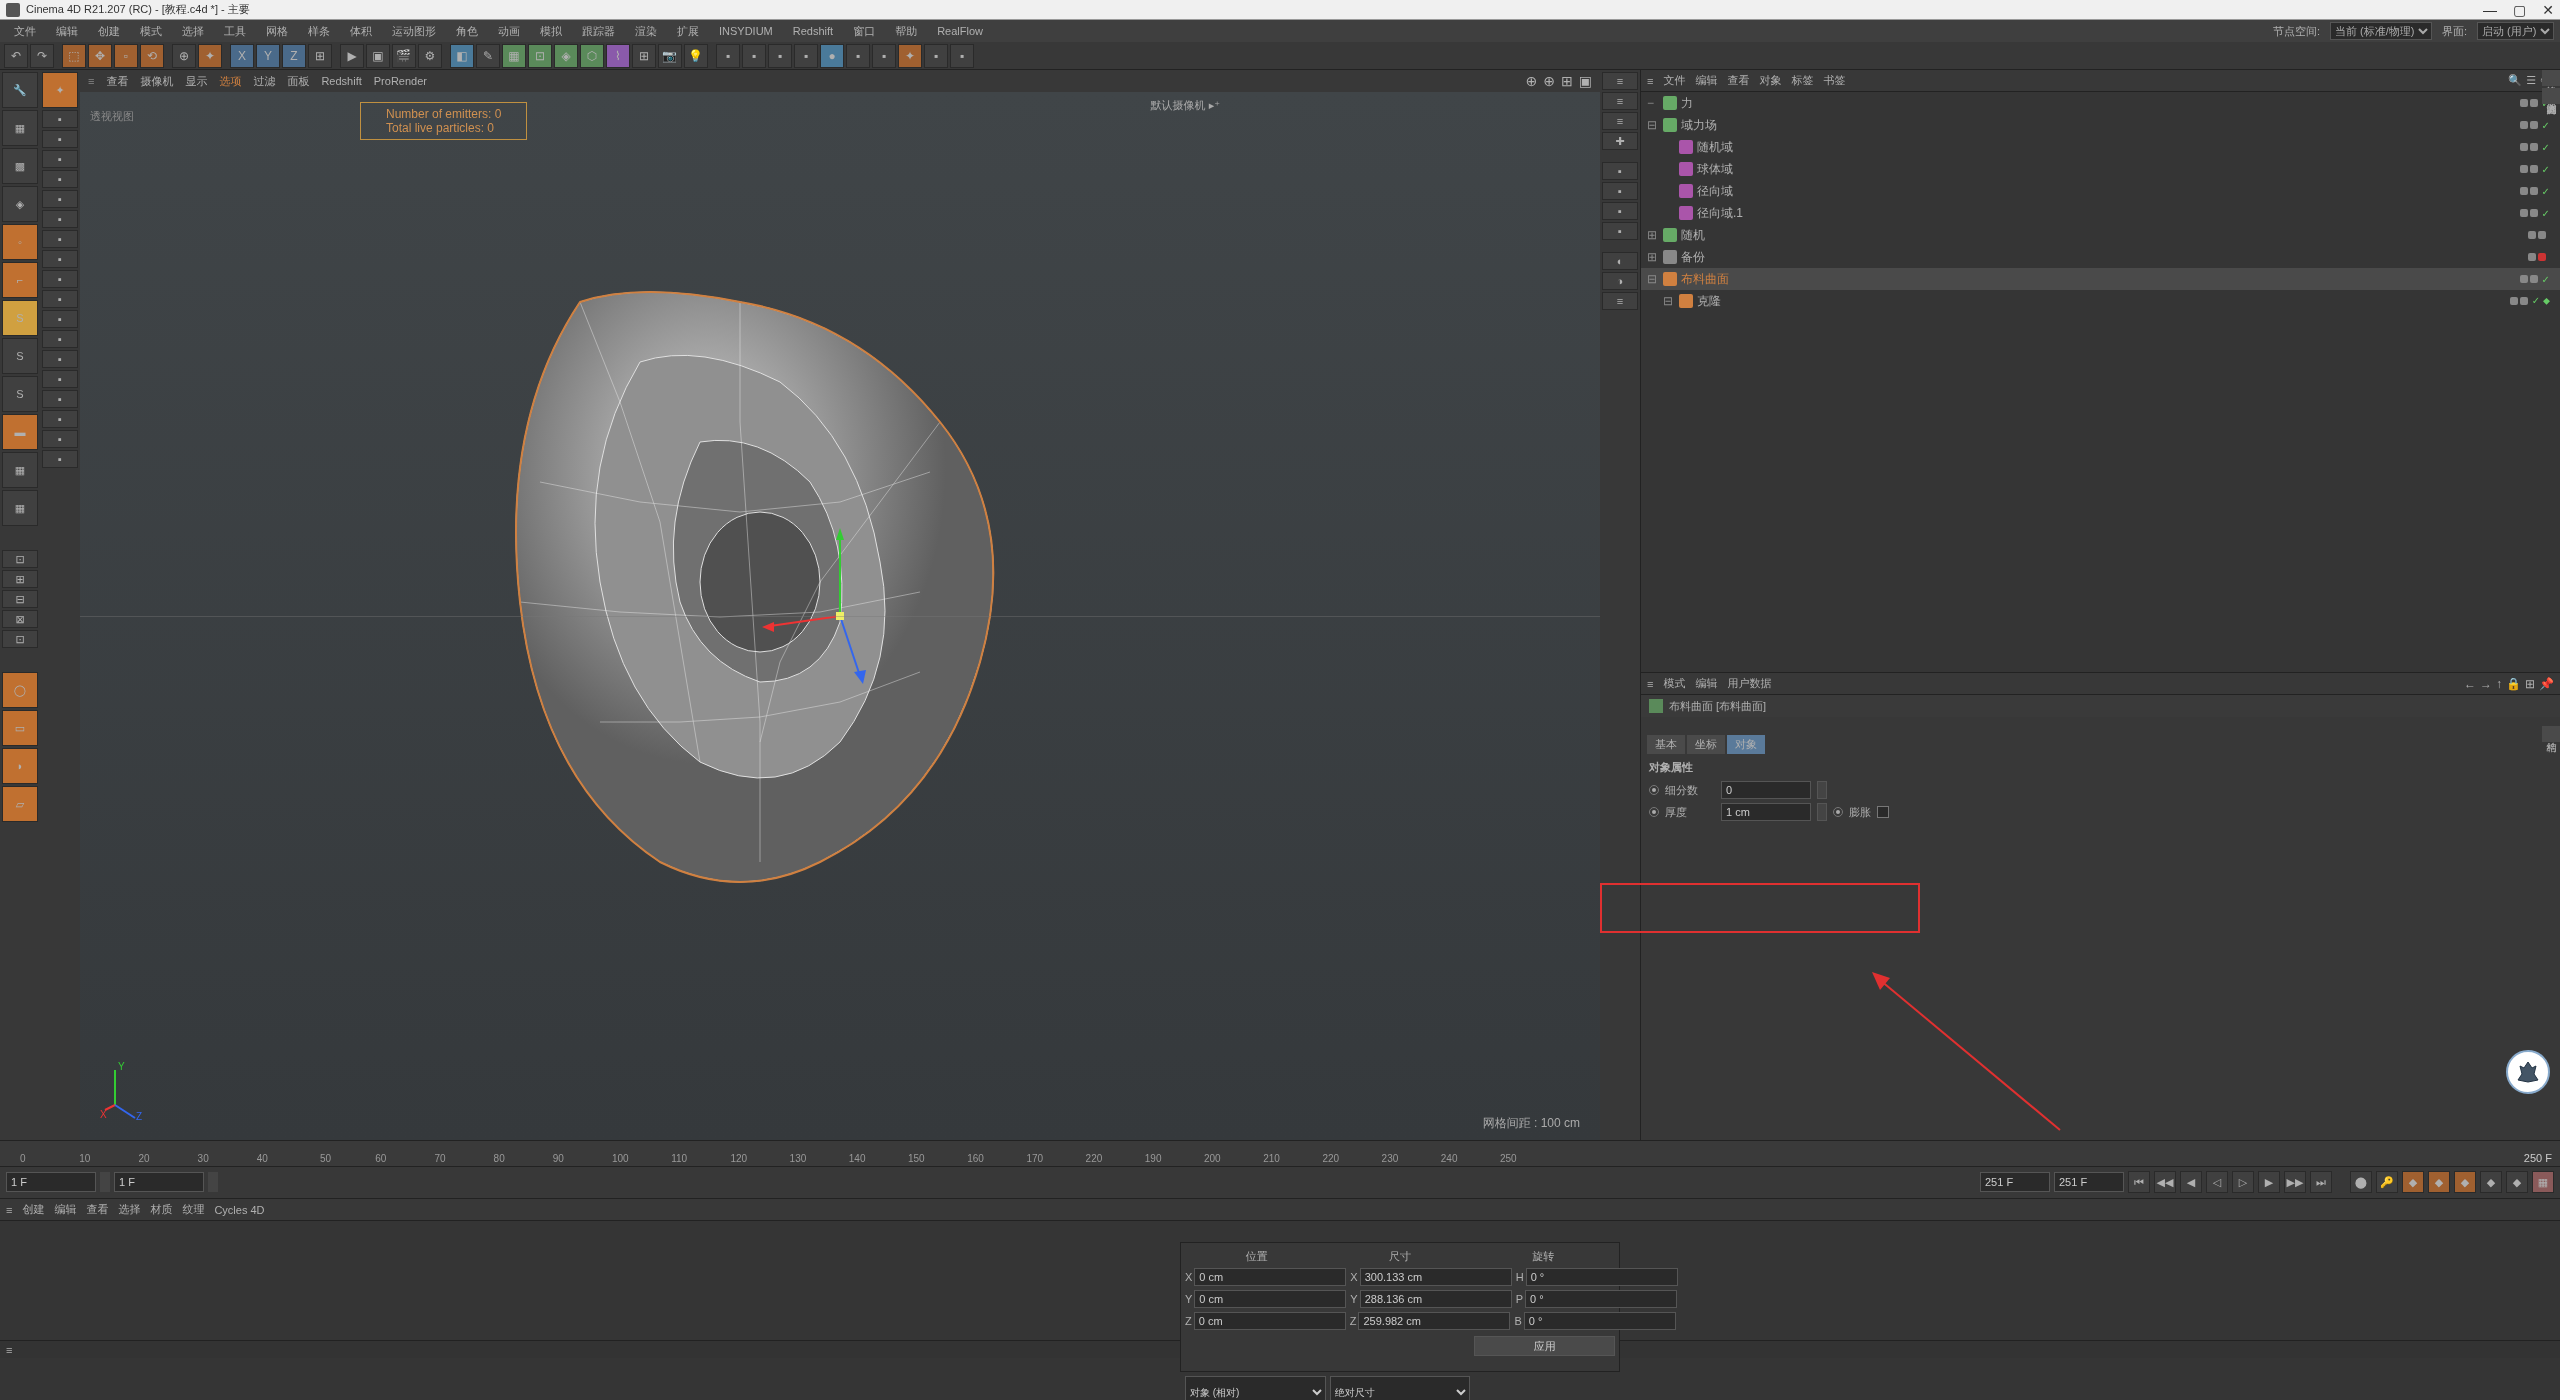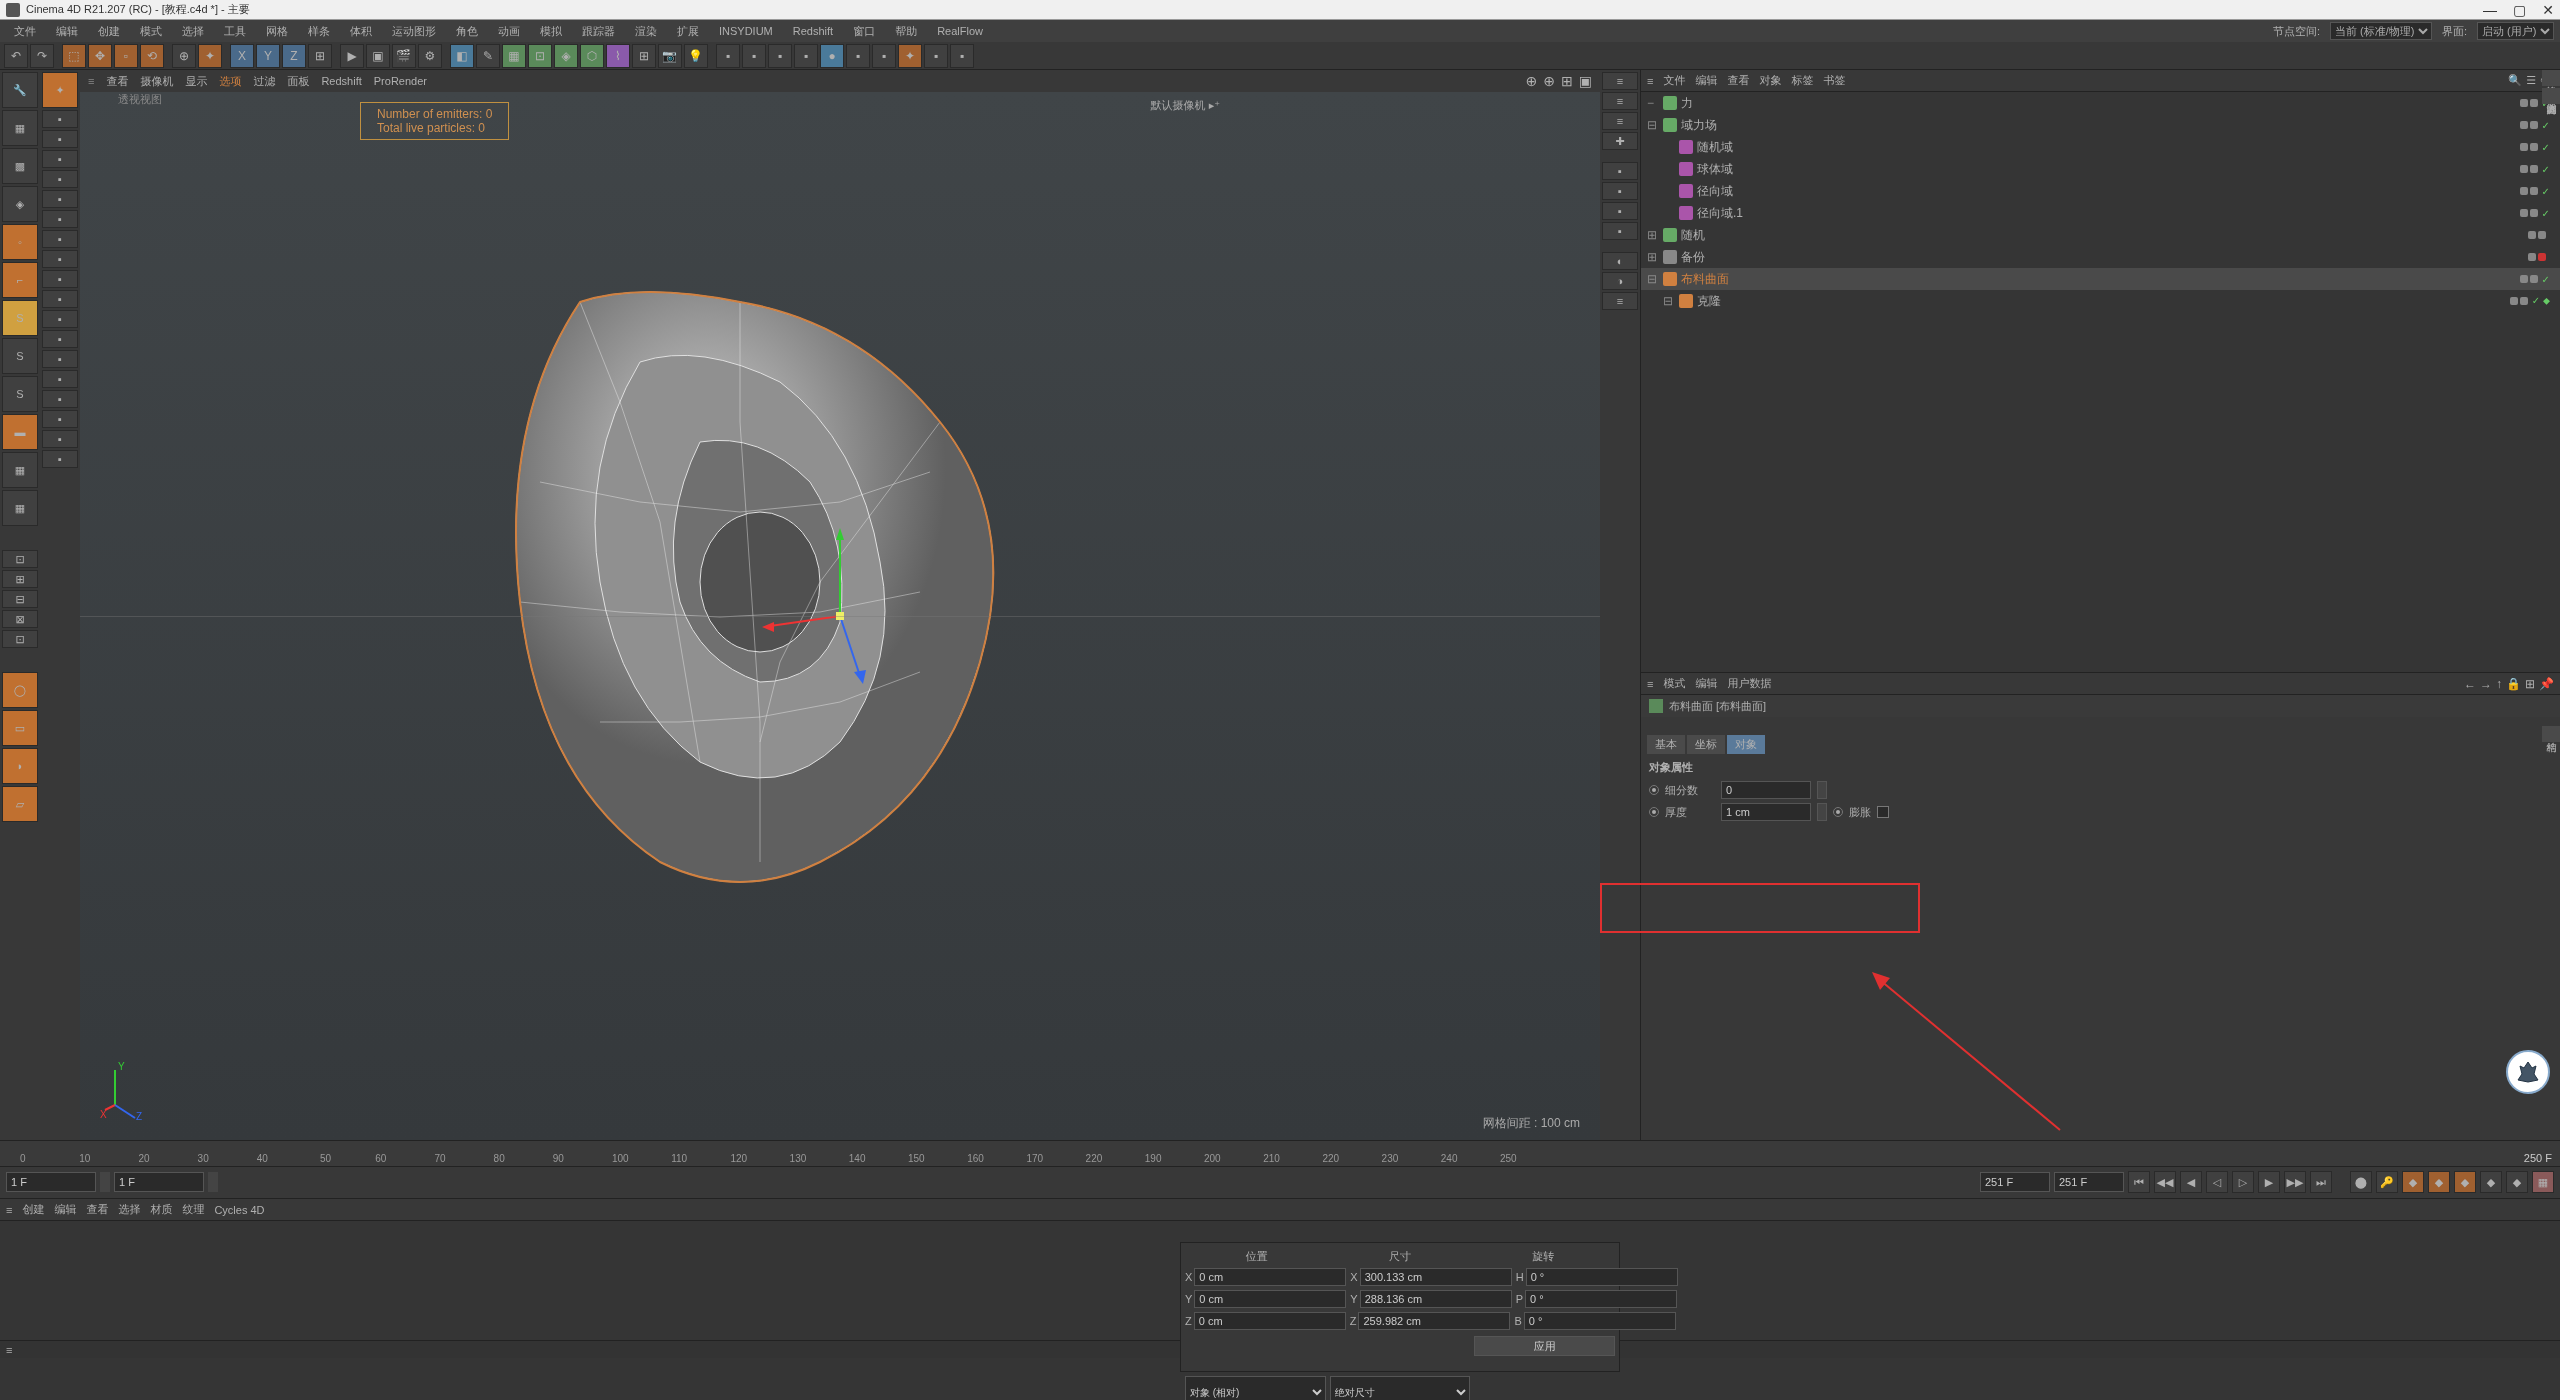--- a/index.html
+++ b/index.html
@@ -21,22 +21,22 @@
 .left-tools .col { width:40px; display:flex; flex-direction:column; gap:2px; padding:2px; }
 .ltbtn { width:36px; height:36px; background:#404040; border:1px solid #2a2a2a; display:flex; align-items:center; justify-content:center; cursor:pointer; }
 .ltbtn.small { height:18px; }
 .ltbtn.orange { background:#c07030; }
 .viewport-area { flex:1; display:flex; flex-direction:column; background:#2a2a2a; position:relative; }
 .vp-menubar { height:22px; background:#383838; display:flex; align-items:center; padding:0 8px; gap:12px; }
 .vp-menubar .vm { cursor:pointer; }
 .vp-menubar .vm.orange { color:#d08040; }
 .vp-menubar .vcontrols { margin-left:auto; display:flex; gap:6px; font-size:14px; }
 .viewport { flex:1; background:linear-gradient(180deg,#404548 0%,#35393c 100%); position:relative; overflow:hidden; }
-.viewport .label-tl { position:absolute; top:0; left:10px; color:#888;margin-left:28px; }
-.viewport .emitter-box { position:absolute; top:10px; left:280px; border:1px solid #c09040; padding:4px 16px; color:#d09050; font-size:12px; }
+.viewport .label-tl { position:absolute; top:17px; left:10px; color:#888; }
+.viewport .emitter-box { position:absolute; top:10px; left:280px; border:1px solid #c09040; padding:4px 25px; color:#d09050; font-size:12px; }
 .viewport .cam-label { position:absolute; top:6px; right:380px; color:#aaa; }
 .viewport .grid-label { position:absolute; bottom:8px; right:20px; color:#aaa; font-size:12px; }
 .viewport .axis-gizmo { position:absolute; bottom:20px; left:20px; width:60px; height:60px; }
 .viewport .center-axis { position:absolute; top:50%; left:50%; }
 .viewport .mesh { position:absolute; top:130px; left:300px; width:720px; height:740px; }
 .right-vstrip { width:40px; background:#383838; display:flex; flex-direction:column; gap:2px; padding:2px; }
 .right-panel { width:920px; background:#383838; display:flex; flex-direction:column; border-left:1px solid #222; }
 .right-panel .p-menubar { height:22px; background:#383838; display:flex; align-items:center; padding:0 6px; gap:10px; border-bottom:1px solid #222; }
 .right-panel .p-menubar .picons { margin-left:auto; display:flex; gap:4px; }
 .obj-tree { flex:0 0 580px; background:#353535; overflow:auto; font-size:12px; }

